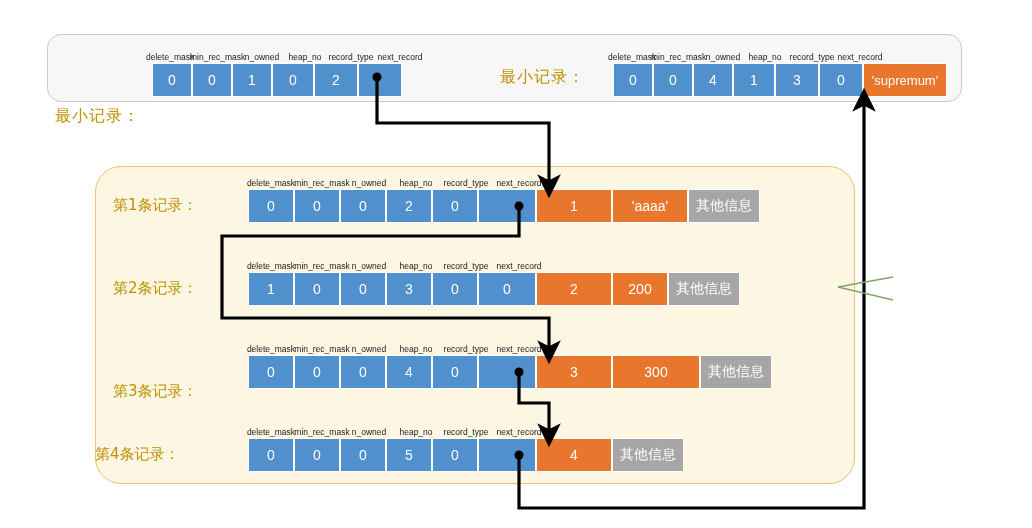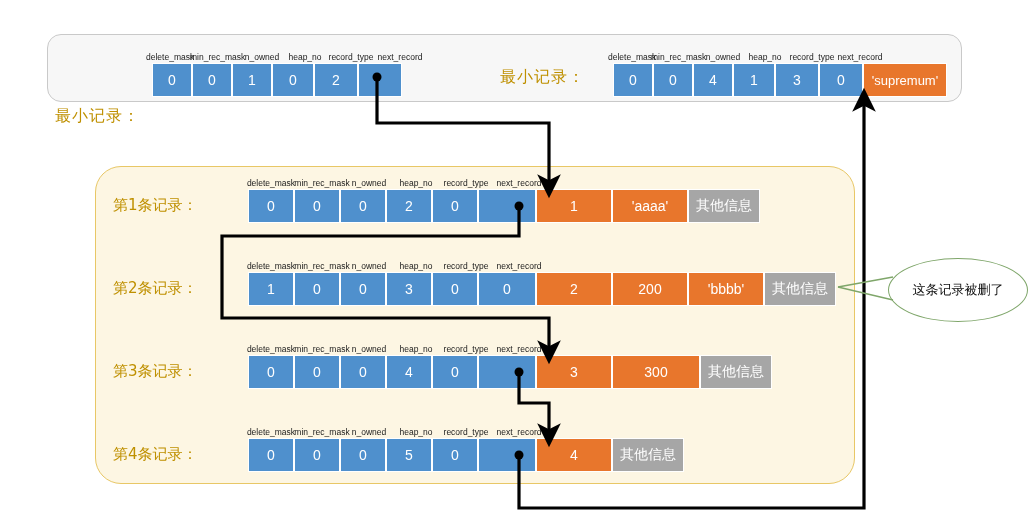--- a/index.html
+++ b/index.html
@@ -147,65 +147,61 @@
   <div class="hdr" style="left:438px;top:261px;width:56px;">record_type</div>
   <div class="hdr" style="left:491px;top:261px;width:56px;">next_record</div>
   <div class="strip" style="left:248px;top:272px;">
     <div class="cell blue" style="width:46px;">1</div>
     <div class="cell blue" style="width:46px;">0</div>
     <div class="cell blue" style="width:46px;">0</div>
     <div class="cell blue" style="width:46px;">3</div>
     <div class="cell blue" style="width:46px;">0</div>
     <div class="cell blue" style="width:58px;">0</div>
     <div class="cell orange" style="width:76px;">2</div>
-    <div class="cell orange" style="width:76px;">200</div>
-    <div class="cell orange" style="width:76px;">'bbbb'</div>
-    <div class="cell gray" style="width:72px;">其他信息</div>
-  </div>
-
-  <div class="rec-label" style="left:113px;top:362px;">第3条记录：</div>
+    <div class="cell orange" style="width:56px;">200</div>
+    <div class="cell gray" style="width:72px;">其他信息</div>
+  </div>
+
+  <div class="rec-label" style="left:113px;top:382px;">第3条记录：</div>
   <div class="hdr" style="left:246px;top:344px;width:50px;">delete_mask</div>
   <div class="hdr" style="left:294px;top:344px;width:56px;">min_rec_mask</div>
   <div class="hdr" style="left:347px;top:344px;width:44px;">n_owned</div>
   <div class="hdr" style="left:392px;top:344px;width:48px;">heap_no</div>
   <div class="hdr" style="left:438px;top:344px;width:56px;">record_type</div>
   <div class="hdr" style="left:491px;top:344px;width:56px;">next_record</div>
   <div class="strip" style="left:248px;top:355px;">
     <div class="cell blue" style="width:46px;">0</div>
     <div class="cell blue" style="width:46px;">0</div>
     <div class="cell blue" style="width:46px;">0</div>
     <div class="cell blue" style="width:46px;">4</div>
     <div class="cell blue" style="width:46px;">0</div>
     <div class="cell blue" style="width:58px;"></div>
     <div class="cell orange" style="width:76px;">3</div>
     <div class="cell orange" style="width:88px;">300</div>
     <div class="cell gray" style="width:72px;">其他信息</div>
   </div>
 
-  <div class="rec-label" style="left:113px;top:445px;">第4条记录：</div>
+  <div class="rec-label" style="left:95px;top:445px;">第4条记录：</div>
   <div class="hdr" style="left:246px;top:427px;width:50px;">delete_mask</div>
   <div class="hdr" style="left:294px;top:427px;width:56px;">min_rec_mask</div>
   <div class="hdr" style="left:347px;top:427px;width:44px;">n_owned</div>
   <div class="hdr" style="left:392px;top:427px;width:48px;">heap_no</div>
   <div class="hdr" style="left:438px;top:427px;width:56px;">record_type</div>
   <div class="hdr" style="left:491px;top:427px;width:56px;">next_record</div>
   <div class="strip" style="left:248px;top:438px;">
     <div class="cell blue" style="width:46px;">0</div>
     <div class="cell blue" style="width:46px;">0</div>
     <div class="cell blue" style="width:46px;">0</div>
     <div class="cell blue" style="width:46px;">5</div>
     <div class="cell blue" style="width:46px;">0</div>
     <div class="cell blue" style="width:58px;"></div>
     <div class="cell orange" style="width:76px;">4</div>
     <div class="cell gray" style="width:72px;">其他信息</div>
   </div>
 
-  <div class="callout">
-    <span>这条记录被删了</span>
-  </div>
 
   <svg class="overlay" viewBox="0 0 1032 528">
     <defs>
       <marker id="ah" markerWidth="9" markerHeight="9" refX="4.2" refY="4.5" orient="auto">
         <path d="M0.5,0.8 L8,4.5 L0.5,8.2 L2.4,4.5 Z" fill="#000"></path>
       </marker>
     </defs>
 
     <g>
       <circle cx="377" cy="77" r="4.5" fill="#000"></circle>

